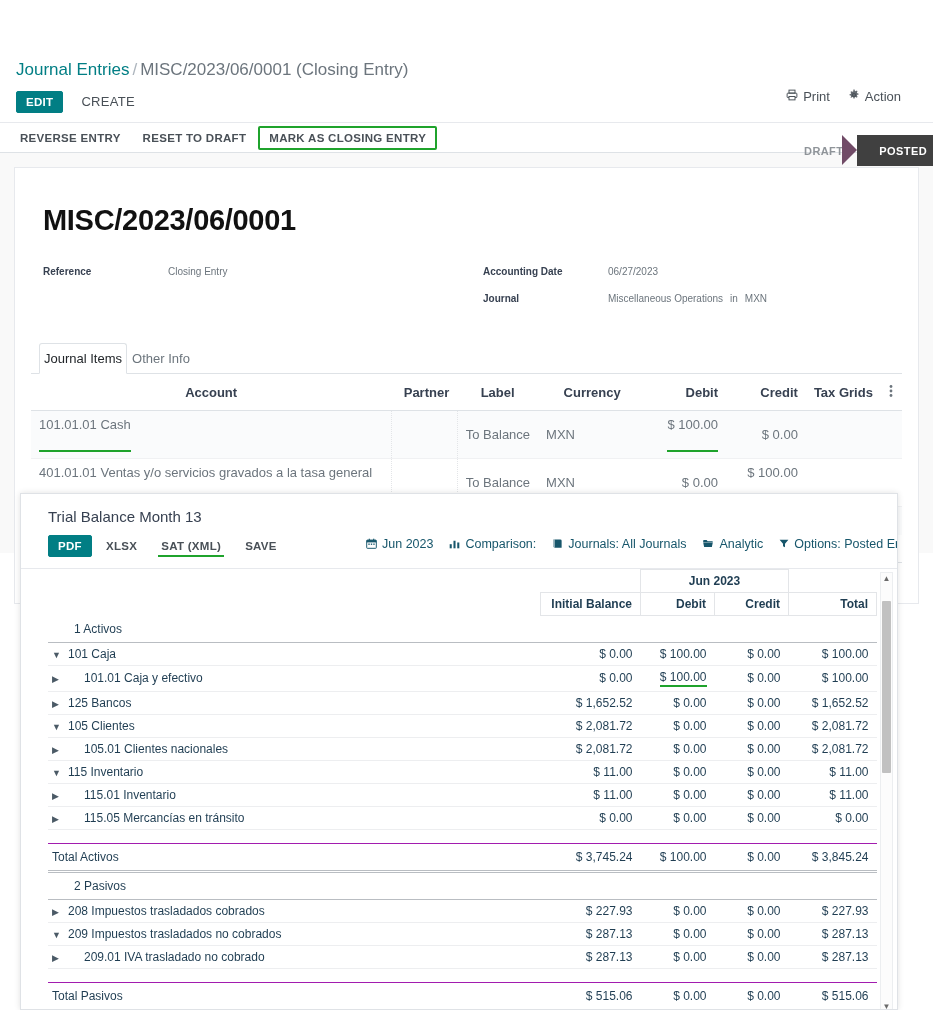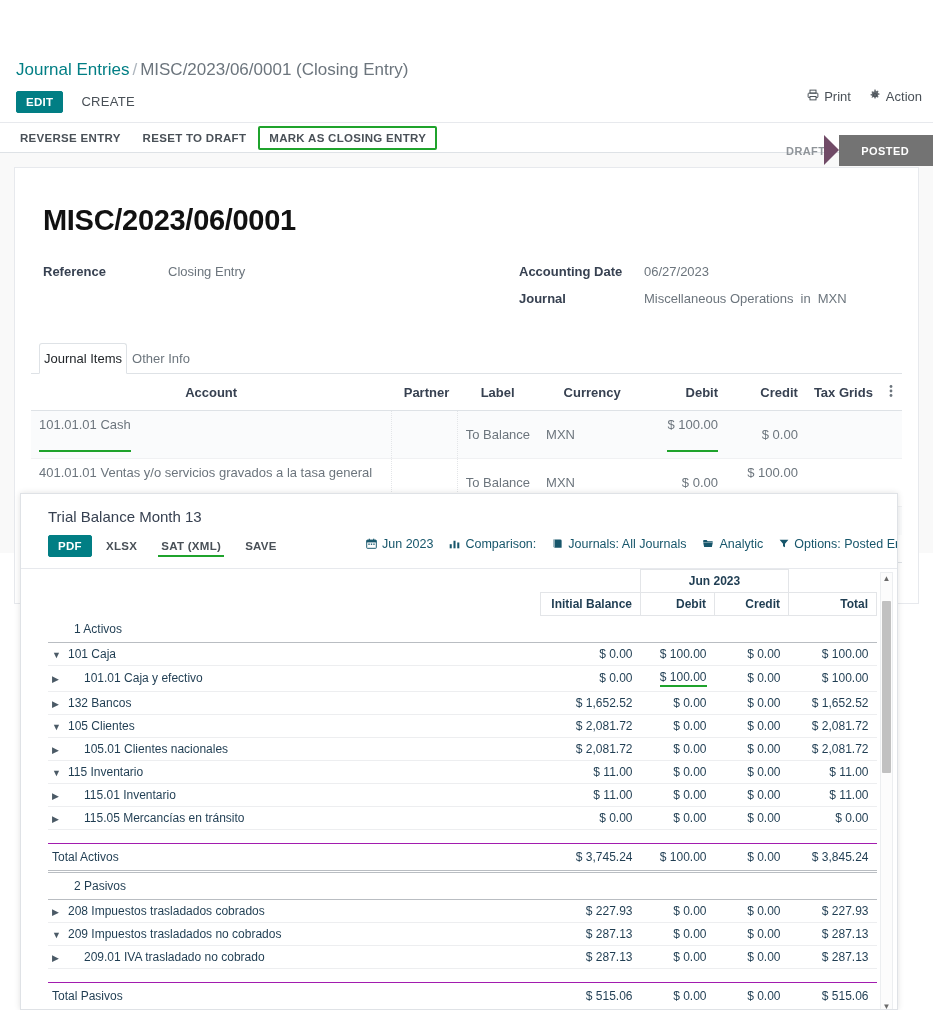--- a/index.html
+++ b/index.html
@@ -45,21 +45,21 @@
     background: transparent; color: #495057;
     border: 1px solid transparent;
     font-size: 13px; font-weight: normal;
     letter-spacing: .3px;
     padding: 4px 9px; margin-left: 8px;
     border-radius: 2px;
     cursor: pointer;
     text-transform: uppercase;
   }
   .cp-right {
-    position: absolute; right: 11px; top: 7px;
+    position: absolute; right: 32px; top: 7px;
     display: flex; align-items: center; gap: 18px;
   }
   .cp-right .cp-act {
     font-size: 13px; color: #495057; cursor: pointer;
     display: inline-flex; align-items: center; gap: 5px;
   }
   .cp-ico { font-size: 12px; color: #495057; }
 
   
   .statusbar {
@@ -84,22 +84,22 @@
     position: absolute; right: 0; top: 12px;
     height: 31px; display: flex; align-items: stretch;
   }
   .sb-state {
     display: flex; align-items: center;
     font-size: 11px; font-weight: bold; letter-spacing: .4px;
     color: #8f9499; padding: 0 14px 0 10px;
     text-transform: uppercase;
   }
   .sb-state.active {
-    background: #737373; color: #fff;
-    padding-left: 22px; padding-right: 24px;
+    background: #404040; color: #fff;
+    padding-left: 22px; padding-right: 6px;
     position: relative;
   }
   .sb-state.active::before {
     content: ""; position: absolute; left: -15px; top: 0;
     width: 0; height: 0;
     border-top: 15.5px solid transparent;
     border-bottom: 15.5px solid transparent;
     border-left: 15px solid #714b67;
   }
   .sb-state.active::after {
@@ -119,22 +119,22 @@
     margin: 0 14px;
     padding: 24px 16px 10px 16px;
     min-height: 385px;
   }
   .doc-title {
     font-size: 29px; font-weight: bold; color: #111;
     margin: 12px 0 26px 12px; letter-spacing: -.3px;
   }
   .fields { display: flex; }
   .col-left { width: 452px; padding-left: 12px; }
-  .col-right { flex: 1; margin-left: 36px; }
-  .frow { display: flex; margin-bottom: 9px; font-size: 13px; line-height: 18px; }
+  .col-right { flex: 1; }
+  .frow { display: flex; margin-bottom: 9px; font-size: 10px; line-height: 18px; }
   .flabel { width: 125px; font-weight: bold; color: #374151; flex-shrink: 0; }
   .fval { color: #6c757d; }
   .fval-inline { color: #6c757d; }
   .fsep { color: #6c757d; padding: 0 7px; }
 
   
   .notebook { margin-top: 26px; }
   .tabs {
     display: flex; border-bottom: 1px solid #dee2e6;
     padding-left: 8px;
@@ -526,21 +526,21 @@
               <td class="num">$ 100.00</td>
             </tr>
             <tr>
               <td class="name"><span class="caret">▶</span><span class="ind2">101.01 Caja y efectivo</span></td>
               <td class="num">$ 0.00</td>
               <td class="num"><span class="numline">$ 100.00</span></td>
               <td class="num">$ 0.00</td>
               <td class="num">$ 100.00</td>
             </tr>
             <tr>
-              <td class="name"><span class="caret">▶</span><span class="ind1">132 Bancos</span></td>
+              <td class="name"><span class="caret">▶</span><span class="ind1">125 Bancos</span></td>
               <td class="num">$ 1,652.52</td>
               <td class="num">$ 0.00</td>
               <td class="num">$ 0.00</td>
               <td class="num">$ 1,652.52</td>
             </tr>
             <tr>
               <td class="name"><span class="caret">▼</span><span class="ind1">105 Clientes</span></td>
               <td class="num">$ 2,081.72</td>
               <td class="num">$ 0.00</td>
               <td class="num">$ 0.00</td>

